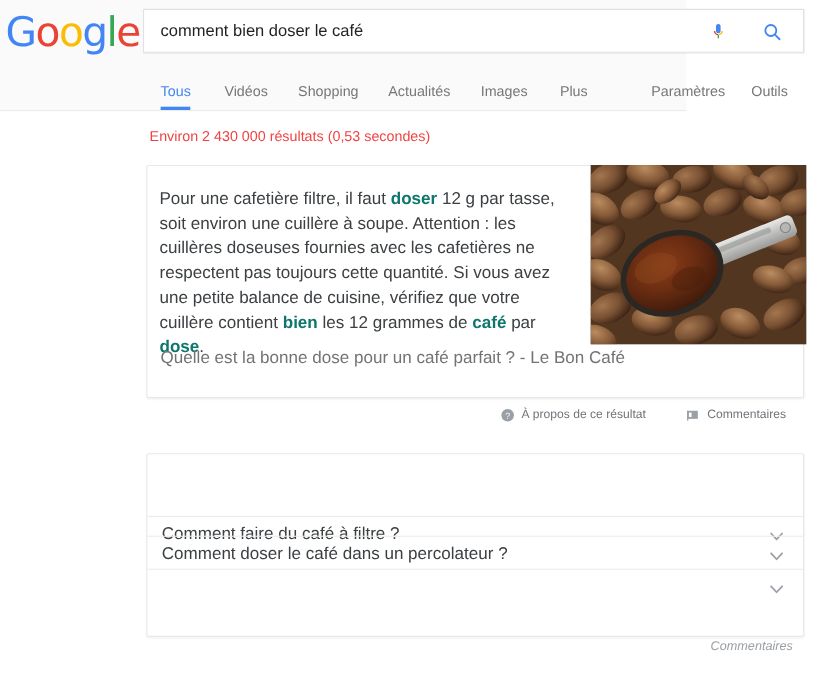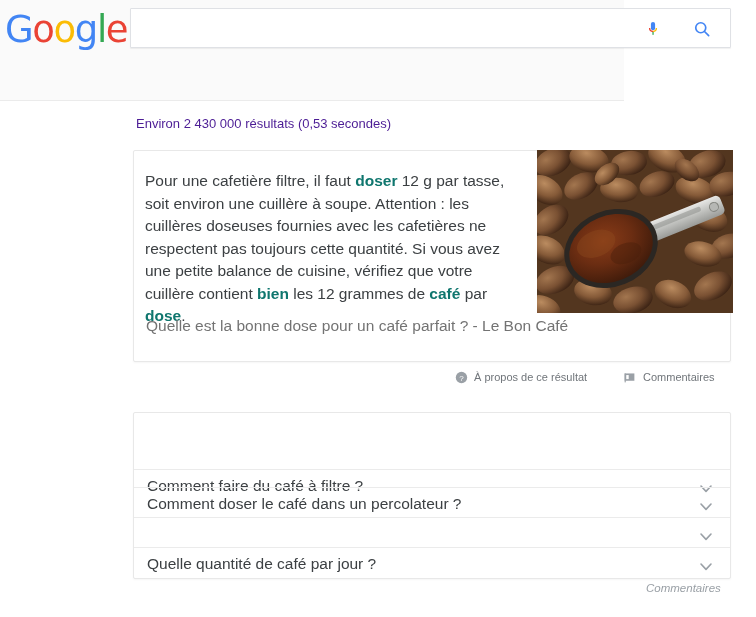--- a/index.html
+++ b/index.html
@@ -92,21 +92,21 @@
     color: #4285f4;
     border-bottom: 3px solid #4285f4;
     height: 32px;
   }
 
   
   .result-stats {
     position: absolute;
     left: 136px; top: 116px;
     font-size: 13px;
-    color: #4c1d95;
+    color: #ef4444;
     line-height: 16px;
   }
 
   
   .snippet-card {
     position: absolute;
     left: 133px; top: 150px;
     width: 598px; height: 212px;
     background: #ffffff;
     border: 1px solid #e8e8e8;
@@ -221,38 +221,49 @@
 
 <div id="page">
 
   <div class="header">
 
     <div class="logo">
       <span class="l-b">G</span><span class="l-r">o</span><span class="l-y">o</span><span class="l-b">g</span><span class="l-g">l</span><span class="l-r">e</span>
     </div>
 
     <div class="searchbox">
+      <input class="search-input" type="text" value="comment bien doser le café" style="">
 
       <span class="mic-icon">
         <svg width="20" height="20" viewBox="0 0 24 24">
           <path d="M12 3.5a2.5 2.5 0 0 0-2.5 2.5v5a2.5 2.5 0 0 0 5 0V6A2.5 2.5 0 0 0 12 3.5z" fill="#4285f4"></path>
           <path d="M12 14.2a3.3 3.3 0 0 1-3.3-3.3H7.1a4.9 4.9 0 0 0 4.9 4.9z" fill="#ea4335"></path>
           <path d="M12 14.2a3.3 3.3 0 0 0 3.3-3.3h1.6a4.9 4.9 0 0 1-4.9 4.9z" fill="#fbbc05"></path>
           <rect x="11.3" y="15.6" width="1.5" height="3.4" fill="#34a853"></rect>
         </svg>
       </span>
 
       <span class="search-icon-btn">
         <svg width="20" height="20" viewBox="0 0 24 24">
           <circle cx="10.5" cy="10.5" r="6" fill="none" stroke="#4285f4" stroke-width="2"></circle>
           <line x1="15" y1="15" x2="20" y2="20" stroke="#4285f4" stroke-width="2" stroke-linecap="round"></line>
         </svg>
       </span>
     </div>
 
+    <div class="navbar">
+      <div class="nav-item active" style="left:146px;">Tous</div>
+      <div class="nav-item" style="left:204px;">Vidéos</div>
+      <div class="nav-item" style="left:271px;">Shopping</div>
+      <div class="nav-item" style="left:353px;">Actualités</div>
+      <div class="nav-item" style="left:437px;">Images</div>
+      <div class="nav-item" style="left:509px;">Plus</div>
+      <div class="nav-item" style="left:592px;">Paramètres</div>
+      <div class="nav-item" style="left:683px;">Outils</div>
+    </div>
   </div>
 
   <div class="result-stats">Environ 2 430 000 résultats (0,53 secondes)</div>
 
   <div class="snippet-card">
 
     <div class="snippet-text">
       <span>Pour une cafetière filtre, il faut </span><b>doser</b><span> 12 g par tasse, soit environ une cuillère à soupe. Attention : les cuillères doseuses fournies avec les cafetières ne respectent pas toujours cette quantité. Si vous avez une petite balance de cuisine, vérifiez que votre cuillère contient </span><b>bien</b><span> les 12 grammes de </span><b>café</b><span> par </span><b>dose</b><span>.</span>
     </div>
 
@@ -364,25 +375,17 @@
     </div>
 
     <div class="q-row" style="top:104px;">
       <span class="q-chev">
         <svg width="14" height="10" viewBox="0 0 14 10">
             <polyline points="2,2 7,7.4 12,2" fill="none" stroke="#9aa0a6" stroke-width="1.6" stroke-linecap="round" stroke-linejoin="round"></polyline>
           </svg>
       </span>
     </div>
 
-    <div class="q-row" style="top:134px;">
-      <span class="q-label">Quelle quantité de café par jour ?</span>
-      <span class="q-chev">
-        <svg width="14" height="10" viewBox="0 0 14 10">
-            <polyline points="2,2 7,7.4 12,2" fill="none" stroke="#9aa0a6" stroke-width="1.6" stroke-linecap="round" stroke-linejoin="round"></polyline>
-          </svg>
-      </span>
-    </div>
   </div>
 
   <div class="questions-footer">Commentaires</div>
 
 </div>
 
 </body></html>

